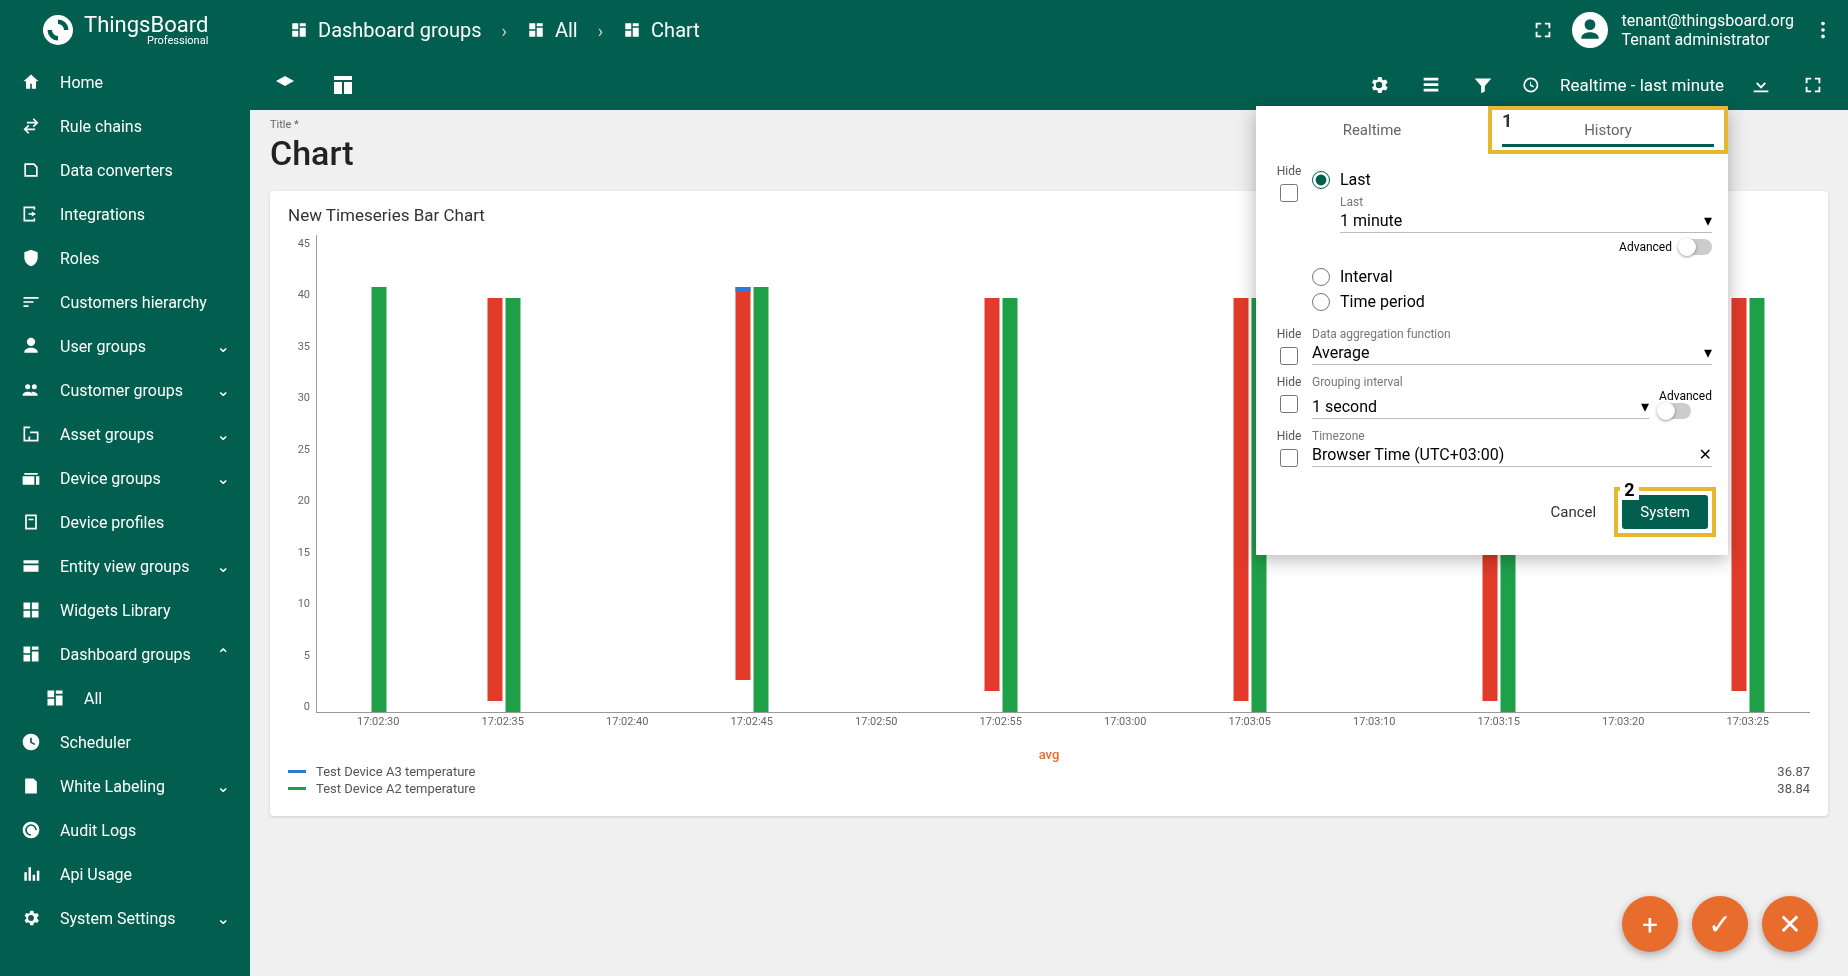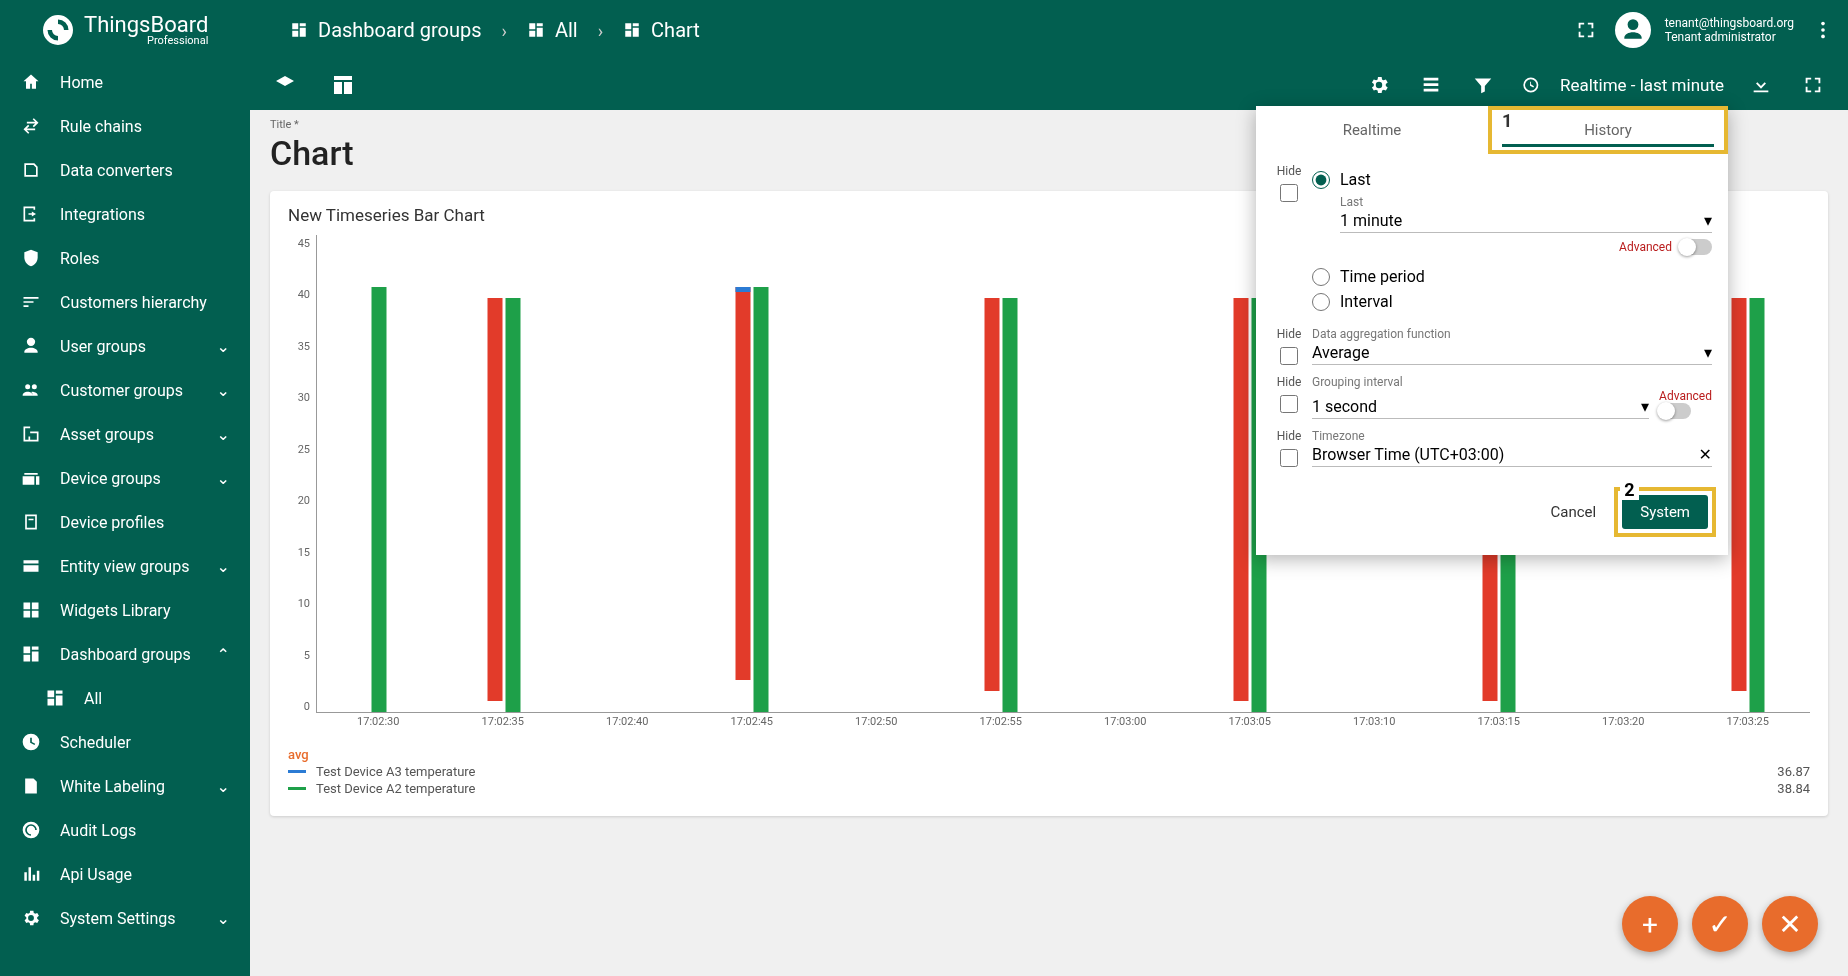--- a/index.html
+++ b/index.html
@@ -9,21 +9,21 @@
 .topbar { background: #025f50; height: 60px; display: flex; align-items: center; color: #fff; padding: 0 10px; }
 .logo { display: flex; align-items: center; gap: 8px; width: 250px; padding-left: 30px; }
 .logo-icon { width: 36px; height: 36px; }
 .logo-txt { font-size: 22px; font-weight: 400; line-height: 1; }
 .logo-sub { font-size: 11px; text-align: right; display: block; margin-top: -2px; }
 .breadcrumbs { display: flex; align-items: center; gap: 20px; font-size: 20px; margin-left: 30px; }
 .bc-item { display: flex; align-items: center; gap: 10px; }
 .bc-sep { font-size: 18px; color: #ccc; }
 .tb-spacer { flex: 1; }
 .user-area { display: flex; align-items: center; gap: 14px; }
-.user-text { font-size: 12px; text-align: left; line-height: 1.2; }
+.user-text { font-size: 16px; text-align: left; line-height: 1.2; }
 .avatar { width: 36px; height: 36px; border-radius: 50%; background: #fff; display: flex; align-items: center; justify-content: center; }
 .avatar svg { fill: #025f50; }
 .tb-iconbtn { width: 30px; height: 30px; display: flex; align-items: center; justify-content: center; cursor: pointer; }
 
 
 .sidebar { position: absolute; left: 0; top: 60px; bottom: 0; width: 250px; background: #025f50; color: #fff; overflow-y: auto; }
 .nav-item { display: flex; align-items: center; gap: 18px; padding: 12px 20px; font-size: 16px; cursor: pointer; }
 .nav-item.sub { padding-left: 44px; }
 .nav-item .icn { width: 22px; display: flex; justify-content: center; }
 .nav-item .chev { margin-left: auto; }
@@ -44,21 +44,21 @@
 
 .chart-area { position: relative; height: 500px; display: flex; }
 .y-axis { display: flex; flex-direction: column; justify-content: space-between; font-size: 11px; color: #666; padding: 2px 6px 22px 0; text-align: right; width: 28px; }
 .plot { flex: 1; position: relative; border-left: 1px solid #999; border-bottom: 1px solid #999; margin-bottom: 22px; }
 .bar-group { position: absolute; bottom: 0; display: flex; gap: 3px; }
 .bar { width: 15px; }
 .x-axis { position: absolute; left: 28px; right: 0; bottom: 0; height: 20px; display: flex; font-size: 11px; color: #666; }
 .x-tick { position: absolute; transform: translateX(-50%); }
 
 .legend { margin-top: 12px; font-size: 13px; color: #555; }
-.legend-hdr { text-align: left; color: #e86c2c; font-weight: 500; font-size: 13px; }
+.legend-hdr { text-align: center; color: #e86c2c; font-weight: 500; font-size: 13px; }
 .legend-row { display: flex; align-items: center; gap: 10px; margin: 2px 0; }
 .swatch { width: 18px; height: 3px; }
 .legend-val { margin-left: auto; }
 
 
 .popup { position: absolute; top: 106px; left: 1256px; width: 472px; background: #fff; box-shadow: 0 4px 18px rgba(0,0,0,.3); z-index: 50; padding: 0 0 18px 0; }
 .tabs { display: flex; height: 48px; align-items: stretch; }
 .tab { flex: 1; display: flex; align-items: center; justify-content: center; font-size: 15px; color: #666; cursor: pointer; }
 .tab.active { border: 4px solid #e6b832; position: relative; }
 .tab.active::after { content: ""; position: absolute; bottom: 3px; left: 10px; right: 10px; height: 3px; background: #025f50; }
@@ -67,21 +67,21 @@
 .pbody { padding: 10px 16px 0 16px; }
 .hidecol { display: flex; flex-direction: column; align-items: center; width: 34px; font-size: 12px; color: #555; }
 .hidecol input { margin-top: 6px; }
 .frow { display: flex; align-items: flex-start; gap: 6px; margin-bottom: 10px; }
 .fcontent { flex: 1; }
 .radio-lbl { display: flex; align-items: center; gap: 10px; font-size: 16px; margin: 6px 0; }
 .mini-label { font-size: 12px; color: #777; margin-left: 28px; }
 .select-line { display: flex; align-items: center; border-bottom: 1px solid #bbb; padding: 2px 0; margin-left: 28px; font-size: 16px; }
 .select-line.full { margin-left: 0; }
 .select-line .sp { flex: 1; }
-.adv { font-size: 12px; color: #b91c1c; text-align: right; }
+.adv { font-size: 12px; color: #000000; text-align: right; }
 .toggle { width: 32px; height: 16px; background: #ccc; border-radius: 10px; position: relative; }
 .toggle::after { content:""; position:absolute; width:18px; height:18px; background:#fff; border-radius:50%; top:-1px; left:-2px; box-shadow:0 1px 3px rgba(0,0,0,.4); }
 
 .actions { display: flex; justify-content: flex-end; align-items: center; gap: 18px; padding: 10px 12px 0 0; }
 .btn-cancel { font-size: 15px; color: #333; cursor: pointer; }
 .btn-update-wrap { border: 4px solid #e6b832; padding: 4px; position: relative; }
 .btn-update { background: #025f50; color: #fff; padding: 8px 18px; font-size: 15px; border: none; cursor: pointer; border-radius: 3px; }
 .badge2 { position: absolute; top: -12px; left: 2px; background:#fff; font-weight:bold; font-size:18px; padding:0 4px; }
 
 
@@ -476,25 +476,25 @@
             <span>1 minute</span>
             <span class="sp"></span>
             <span>▾</span>
           </div>
         <div style="display:flex;justify-content:flex-end;align-items:center;gap:8px;margin:6px 0 12px 0">
           <span class="adv">Advanced</span>
           <div class="toggle"></div>
         </div>
         <label class="radio-lbl">
             <input type="radio" style="">
-            <span>Time period</span>
+            <span>Interval</span>
           </label>
         <label class="radio-lbl">
             <input type="radio" style="">
-            <span>Interval</span>
+            <span>Time period</span>
           </label>
       </div>
     </div>
     <div class="frow">
       <div class="hidecol">
           <span>Hide</span>
           <input type="checkbox" style="">
         </div>
       <div class="fcontent">
         <div class="mini-label" style="margin-left:0">Data aggregation function</div>

